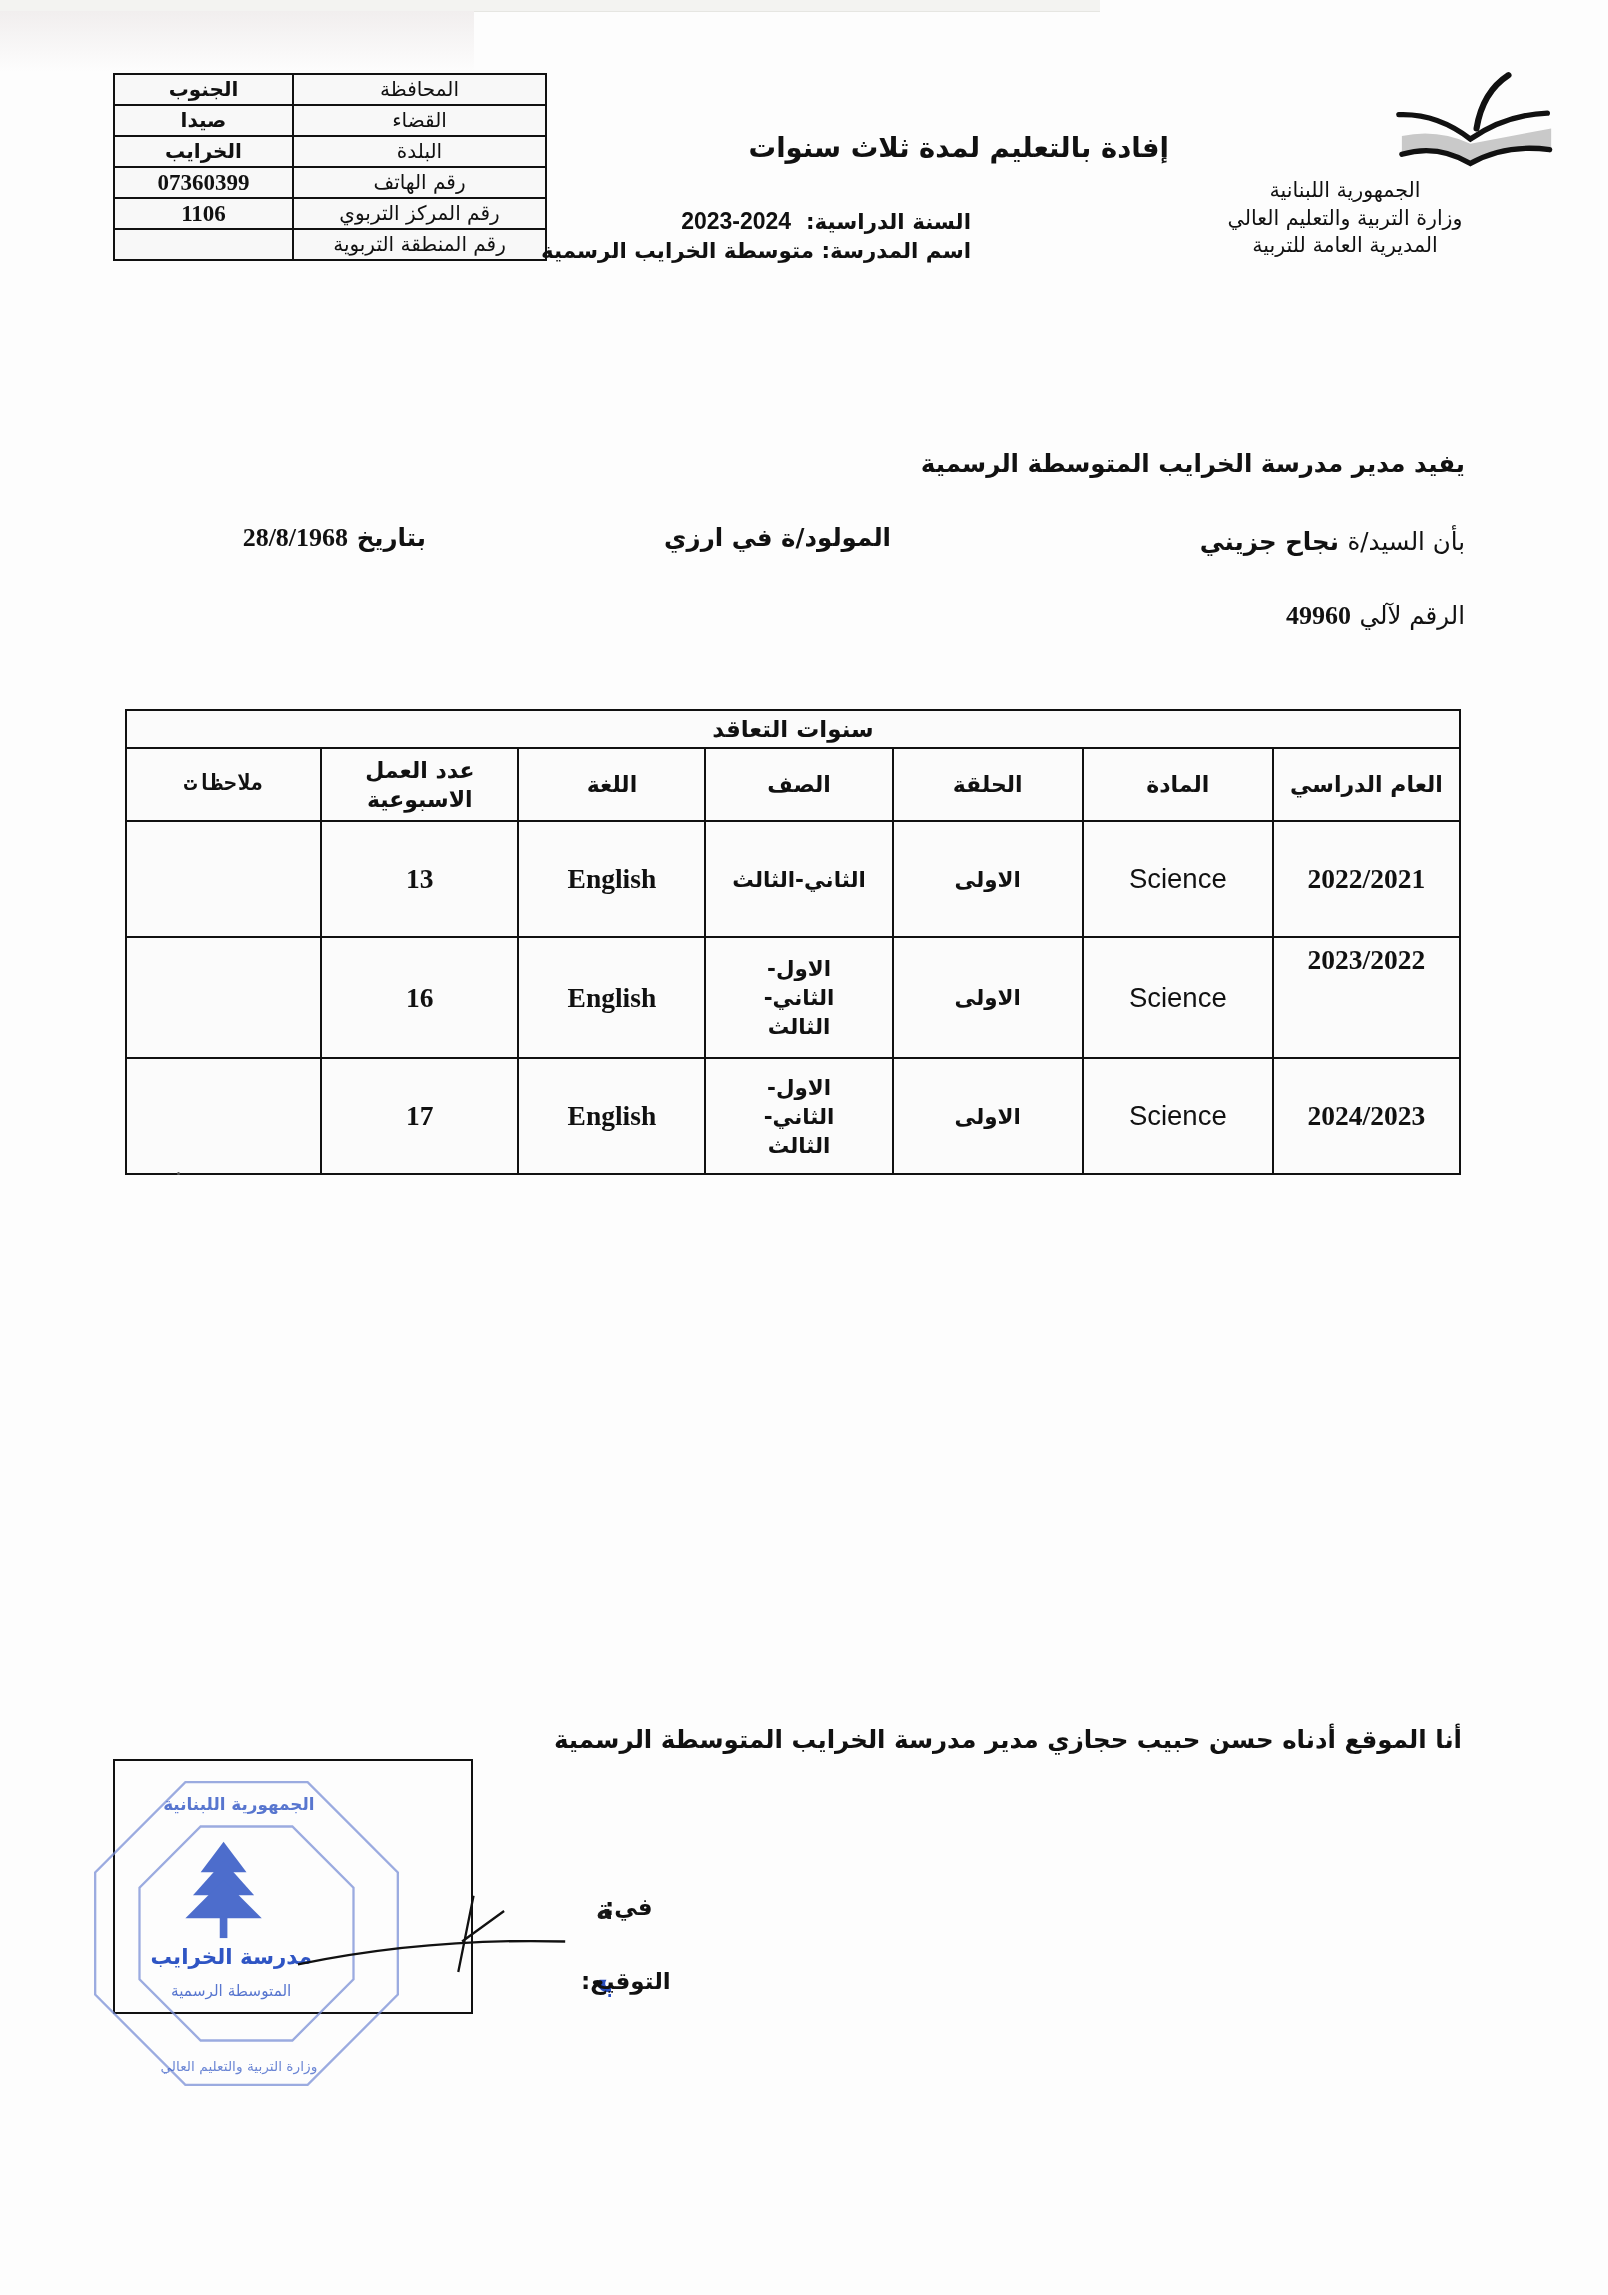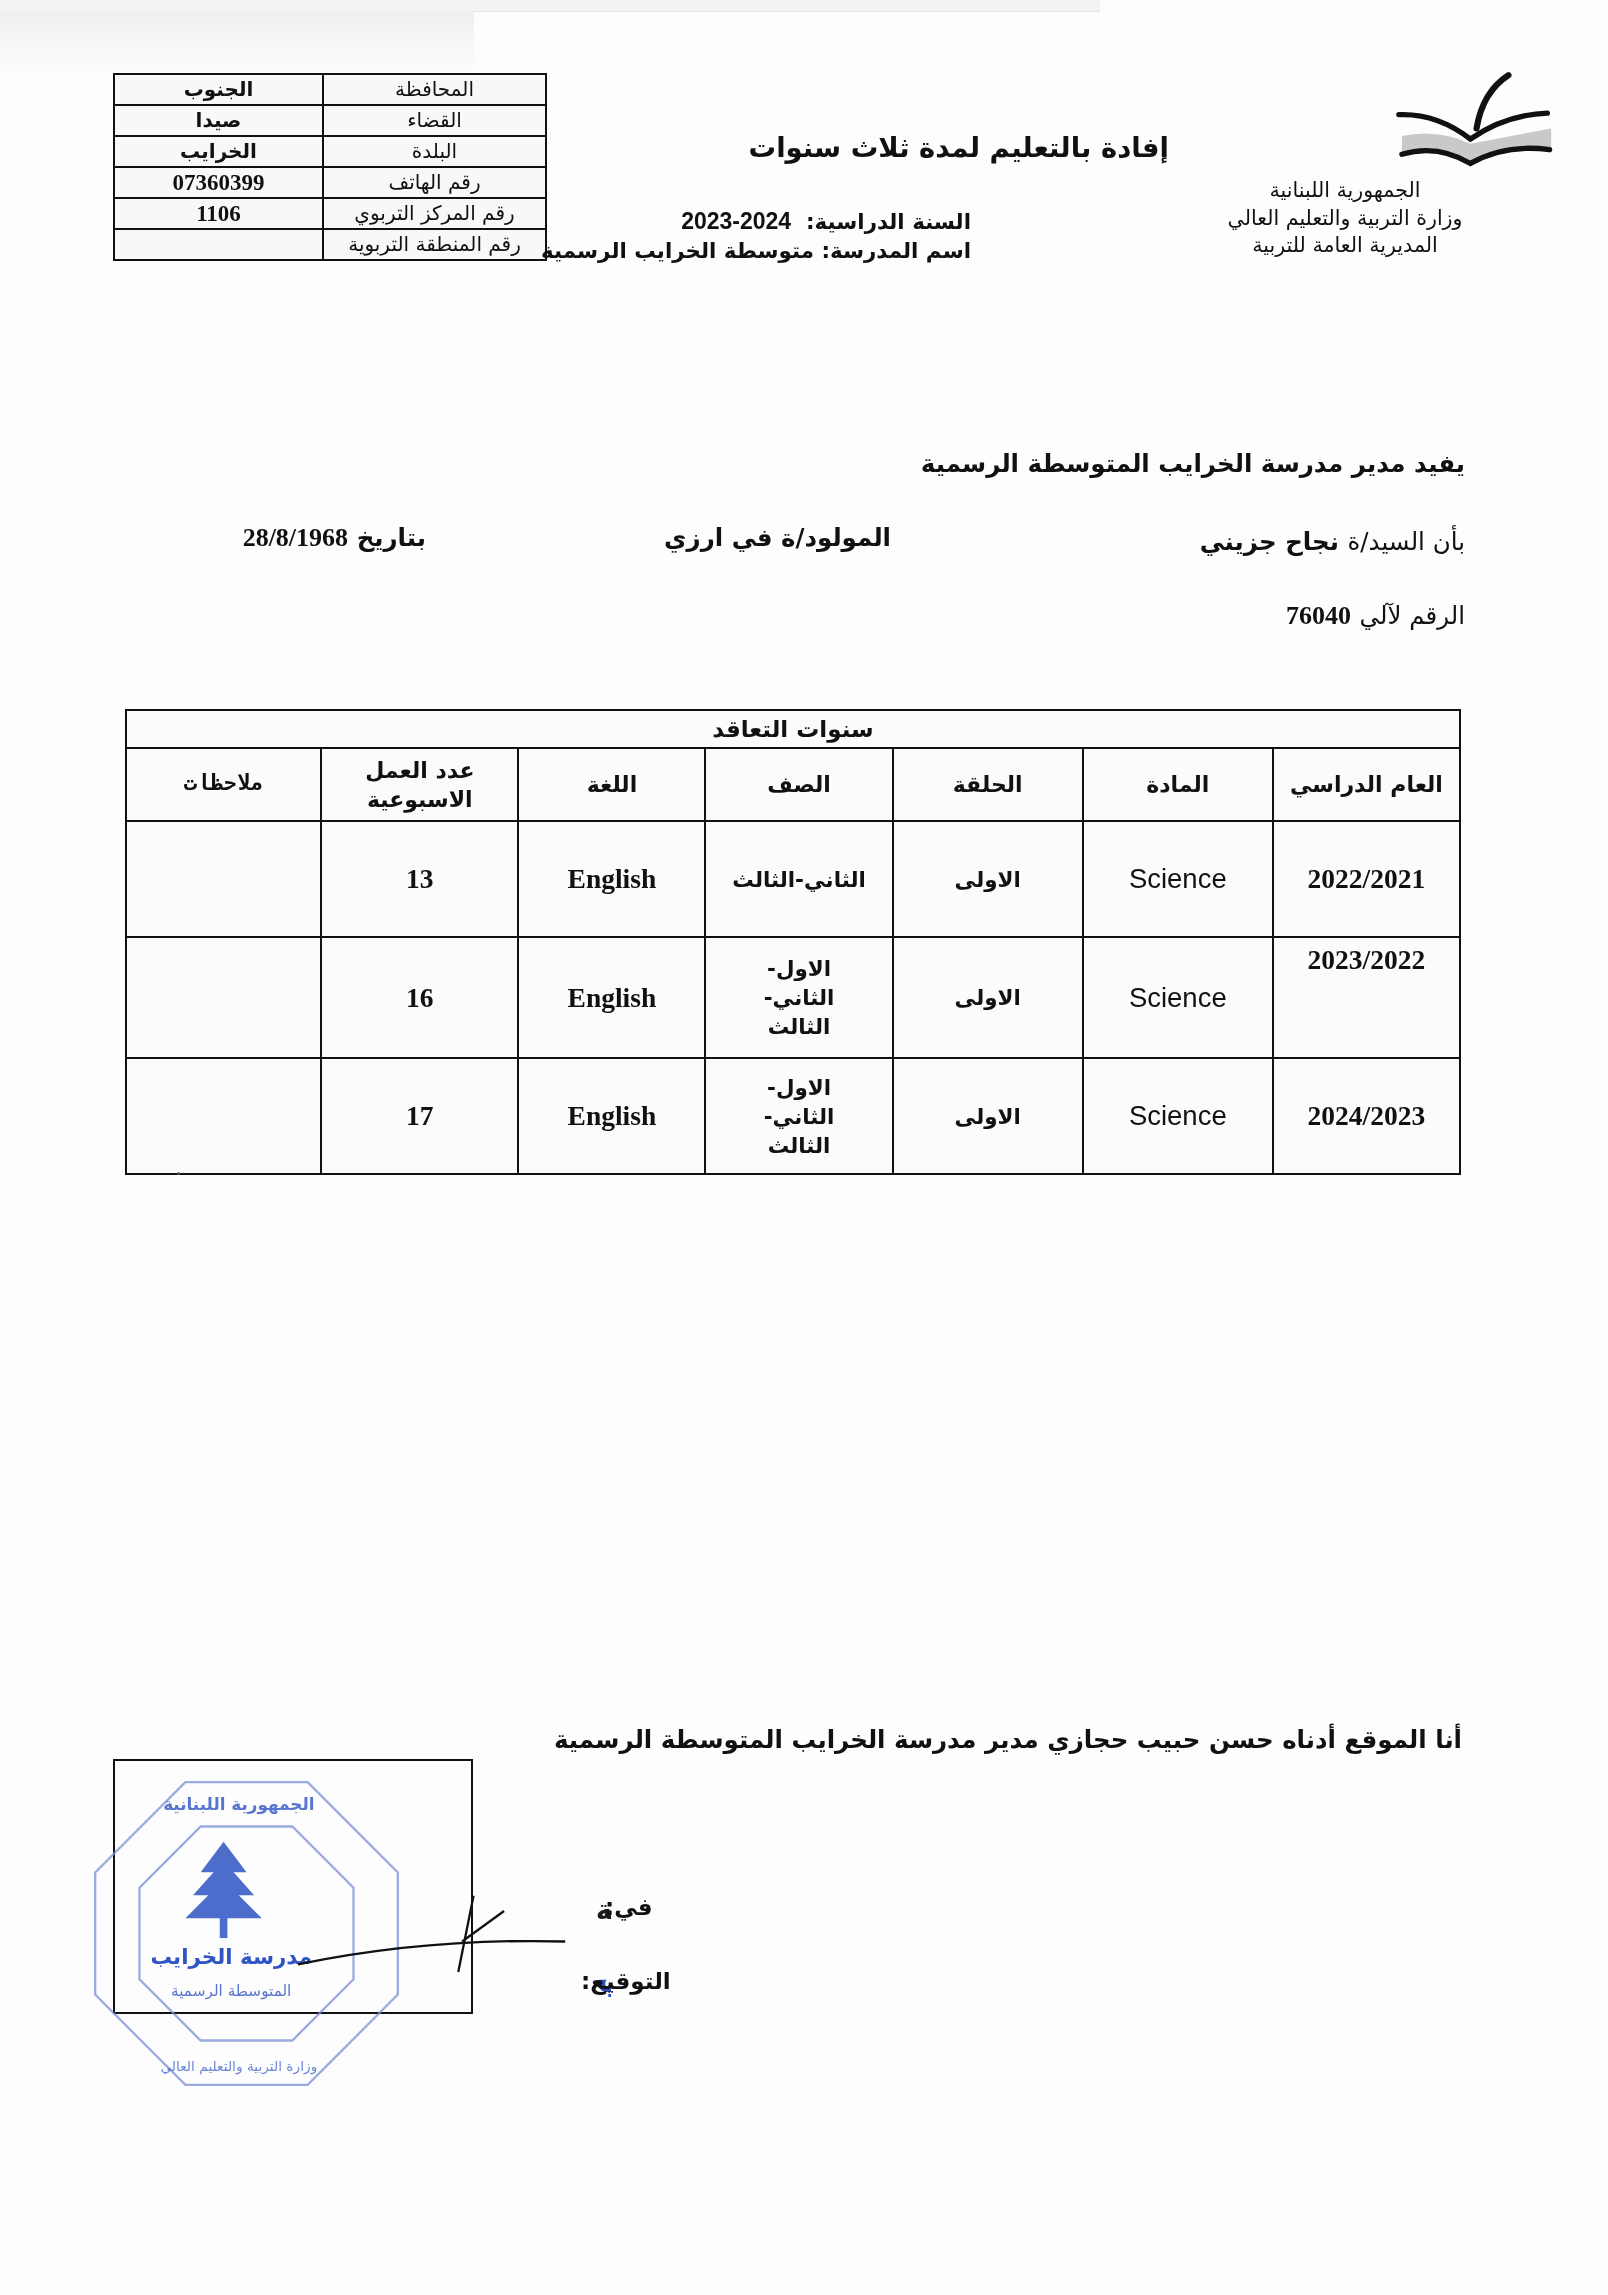--- a/index.html
+++ b/index.html
@@ -16,21 +16,21 @@
     .page-shade-left {
       position: absolute; left: 0; top: 10.7px; width: 474px; height: 61px;
       background: linear-gradient(180deg, #f1eeee 0%, rgba(253,253,253,0) 100%);
     }
     
     .info-table {
       position: absolute; left: 113px; top: 73px; width: 434px;
       border-collapse: collapse; direction: rtl;
     }
     .info-table td {
-      border: 2.3px solid #111; height: 29px; padding: 0 3px;
+      border: 2.3px solid #111; height: 29px; padding: 0 18px;
       font-size: 20px; font-weight: bold; text-align: center; line-height: 27.5px;
       background: #f8f8f8;
     }
     .info-table td.label { width: 215px; font-weight: normal; }
     .info-table td.value { font-family: "Liberation Serif", serif; font-size: 23px; }
     .info-table td.value.ar { font-family: "DejaVu Sans", sans-serif; font-size: 20px; }
 
     
     .logo {
       position: absolute; left: 1391px; top: 69px; width: 168px; height: 99px;
@@ -168,21 +168,21 @@
   <span style="font-weight:normal">بأن السيد/ة</span>
   <span>نجاح جزيني</span>
 </div>
 <div class="line born">المولود/ة في ارزي</div>
 <div class="line dob">
   <span>بتاريخ</span>
   <span class="num-serif">28/8/1968</span>
 </div>
 <div class="line id">
   <span style="font-weight:normal">الرقم لآلي</span>
-  <span class="num-serif">76040</span>
+  <span class="num-serif">49960</span>
 </div>
 
 <table class="contract-table">
   <thead>
     <tr class="section-title">
       <th colspan="7">سنوات التعاقد</th>
     </tr>
     <tr class="col-head">
       <th class="w-year">العام الدراسي</th>
       <th class="w-subject">المادة</th>

